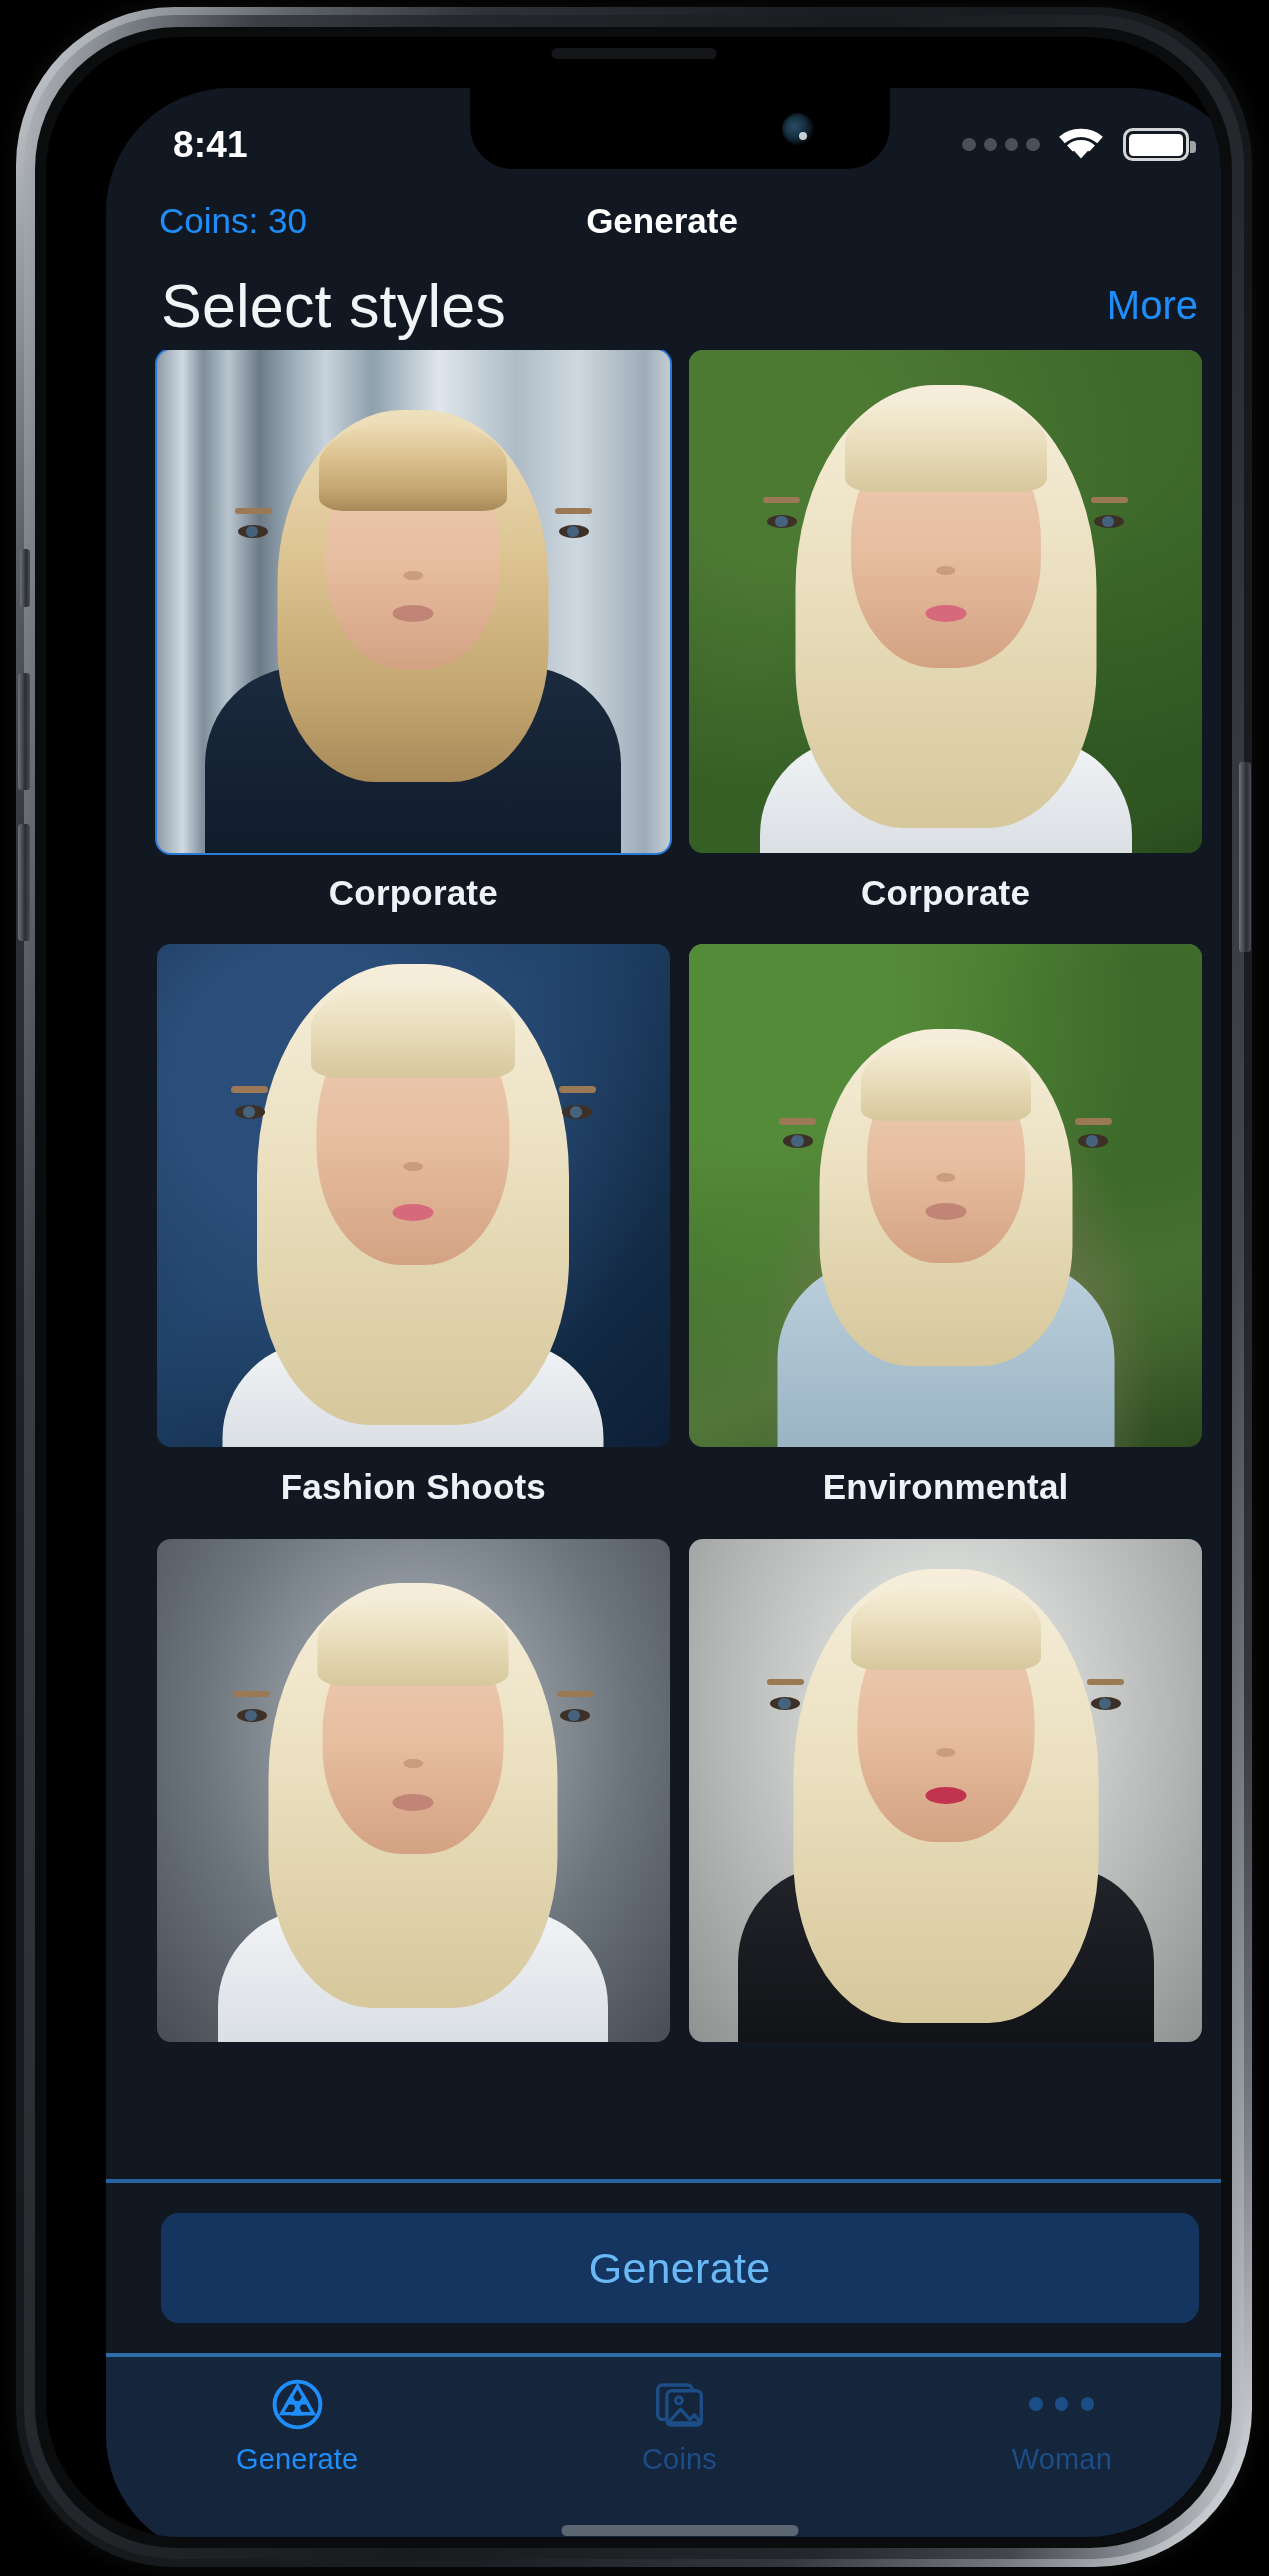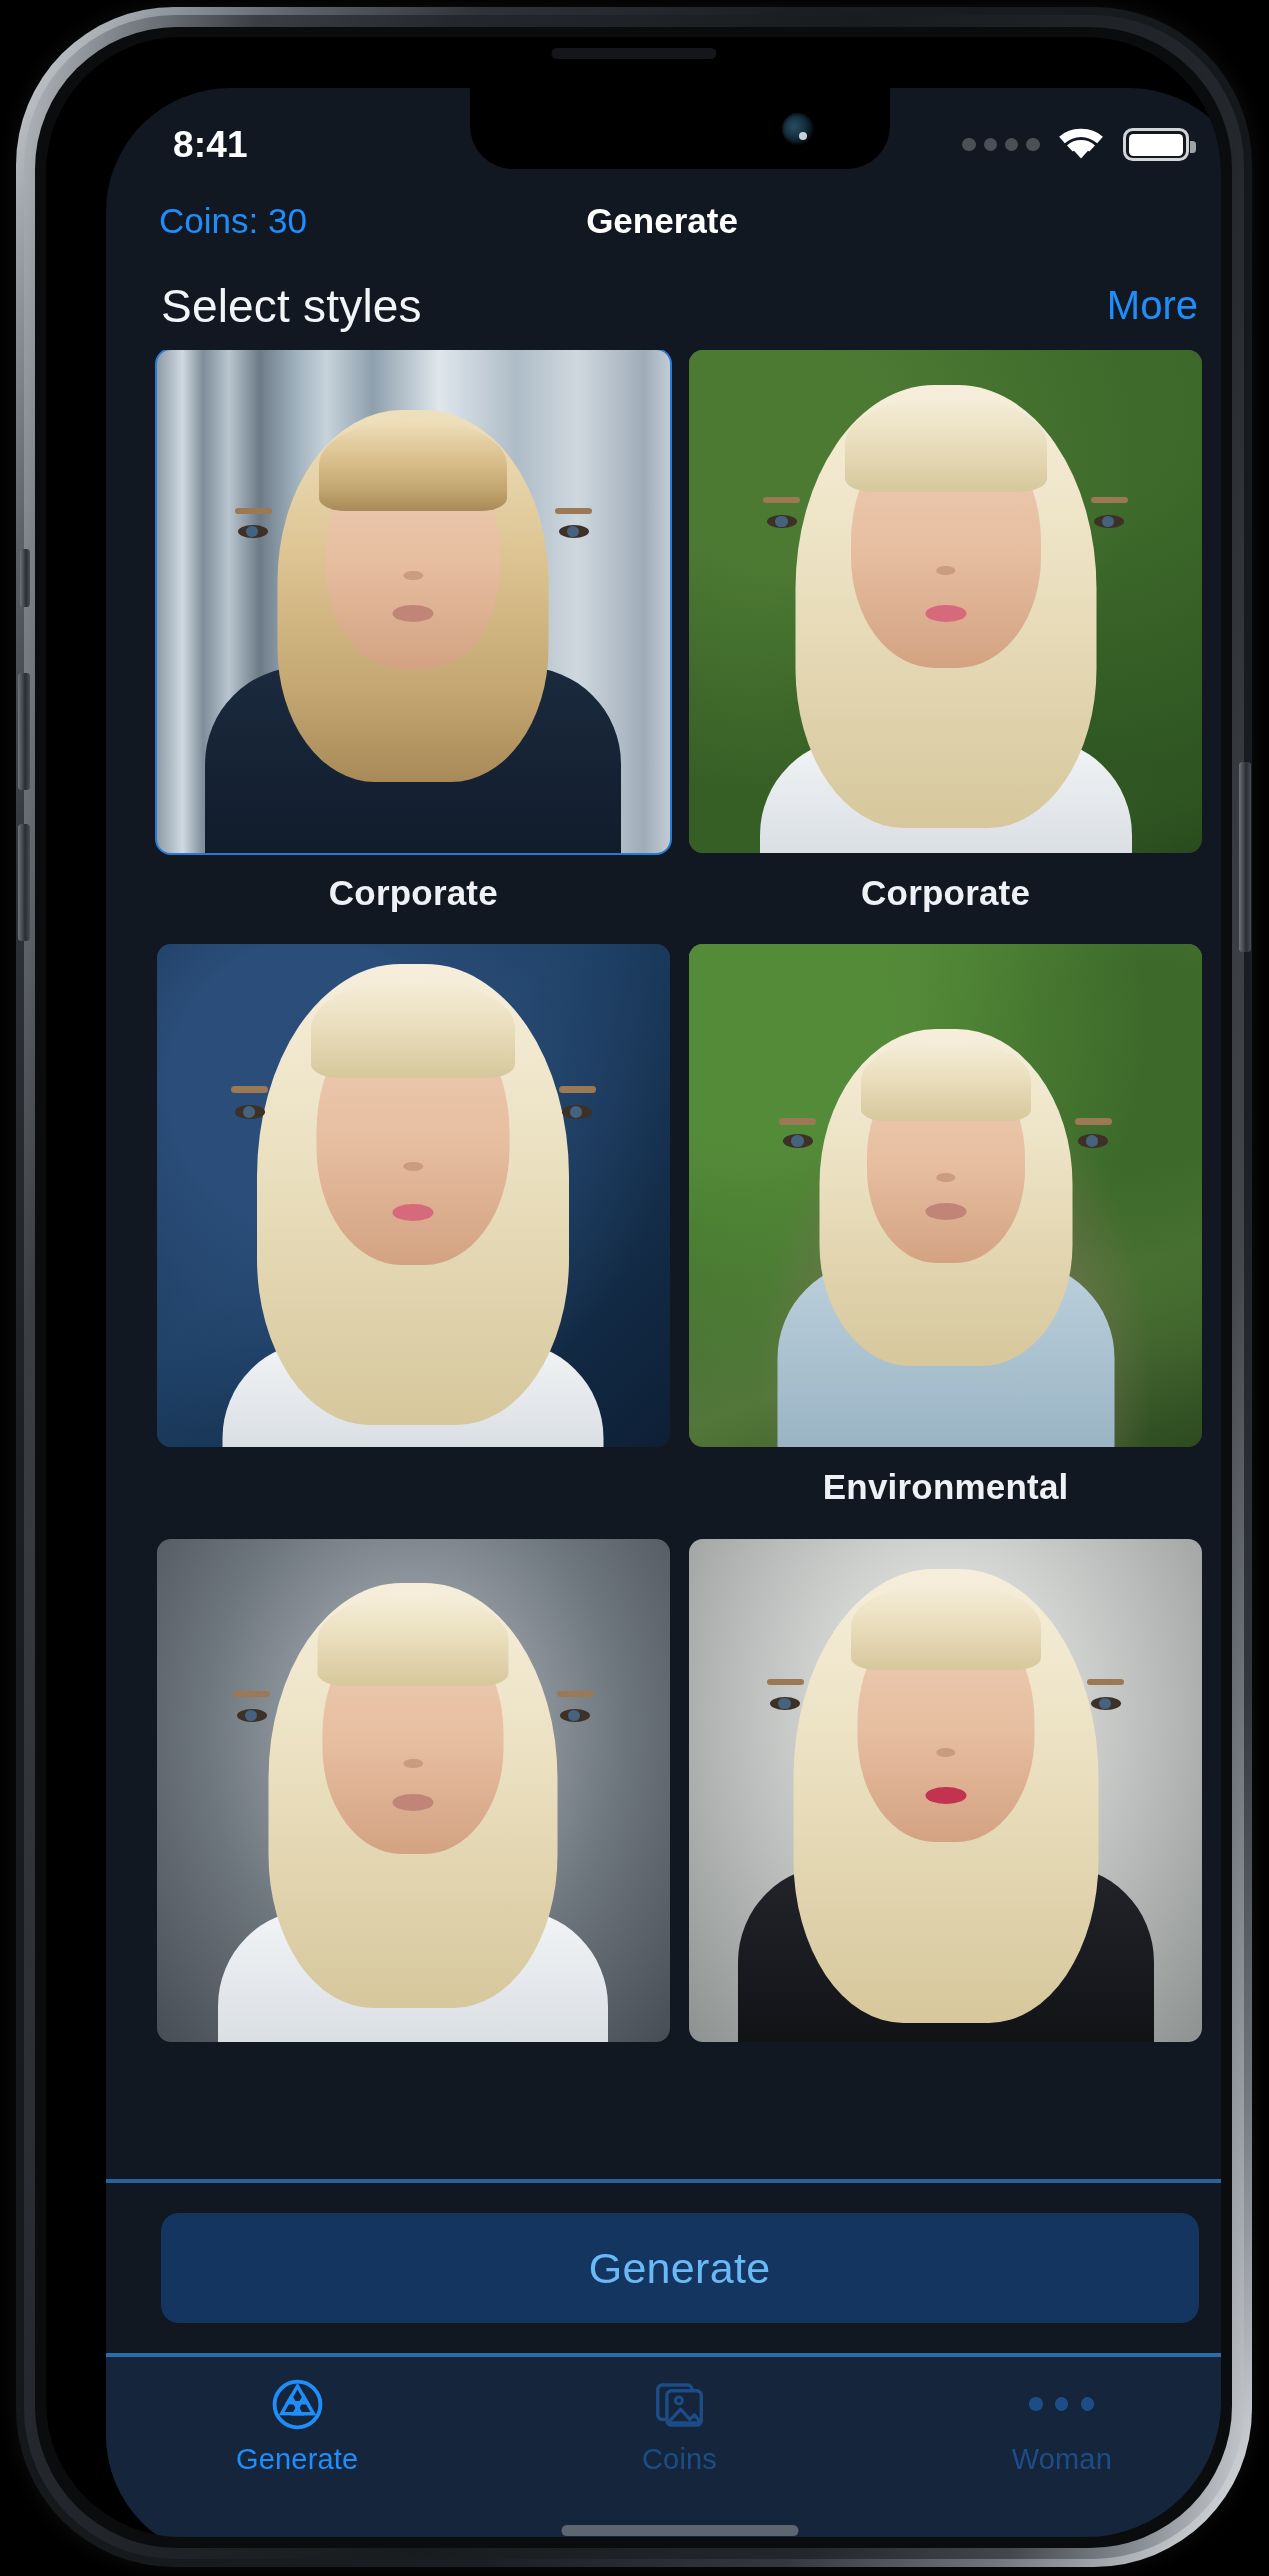--- a/index.html
+++ b/index.html
@@ -216,21 +216,21 @@
     left: 0; top: 175px;
     width: 100%;
     height: 85px;
     display: flex;
     align-items: center;
     justify-content: space-between;
     padding: 0 55px;
     z-index: 20;
   }
   .section-title {
-    font-size: 46px;
+    font-size: 61px;
     font-weight: 400;
     color: #f2f5f8;
     letter-spacing: 0.2px;
   }
   .gender-link {
     font-size: 40px;
     color: #1f8efa;
     font-weight: 400;
   }
 
@@ -550,20 +550,21 @@
               <div class="hair-back blonde-l" style="top:19.5px;width:312px;height:461px;"></div>
               <div class="face" style="top:55px;width:193px;height:266px;"></div>
               <div class="hair-front blonde-l" style="top:35px;width:204px;height:99px;"></div>
               <div class="brow" style="left:74px;top:142px;"></div>
               <div class="brow" style="right:74px;top:142px;"></div>
               <div class="eye" style="left:78px;top:161px;"></div>
               <div class="eye" style="right:78px;top:161px;"></div>
               <div class="nose" style="top:218px;"></div>
               <div class="lips pink" style="top:260px;"></div>
             </div>
+            <div class="card-label">Fashion Shoots</div>
           </div>
 
           <div class="style-card">
             <div class="card-photo">
               <div class="ph bg-path"></div>
               <div class="torso shirt-denim" style="width:337px;height:186px;"></div>
               <div class="neck" style="bottom:168px;"></div>
               <div class="hair-back blonde-l" style="top:85px;width:253px;height:337px;"></div>
               <div class="face" style="top:108px;width:158px;height:211px;"></div>
               <div class="hair-front blonde-l" style="top:96px;width:170px;height:81px;"></div>

